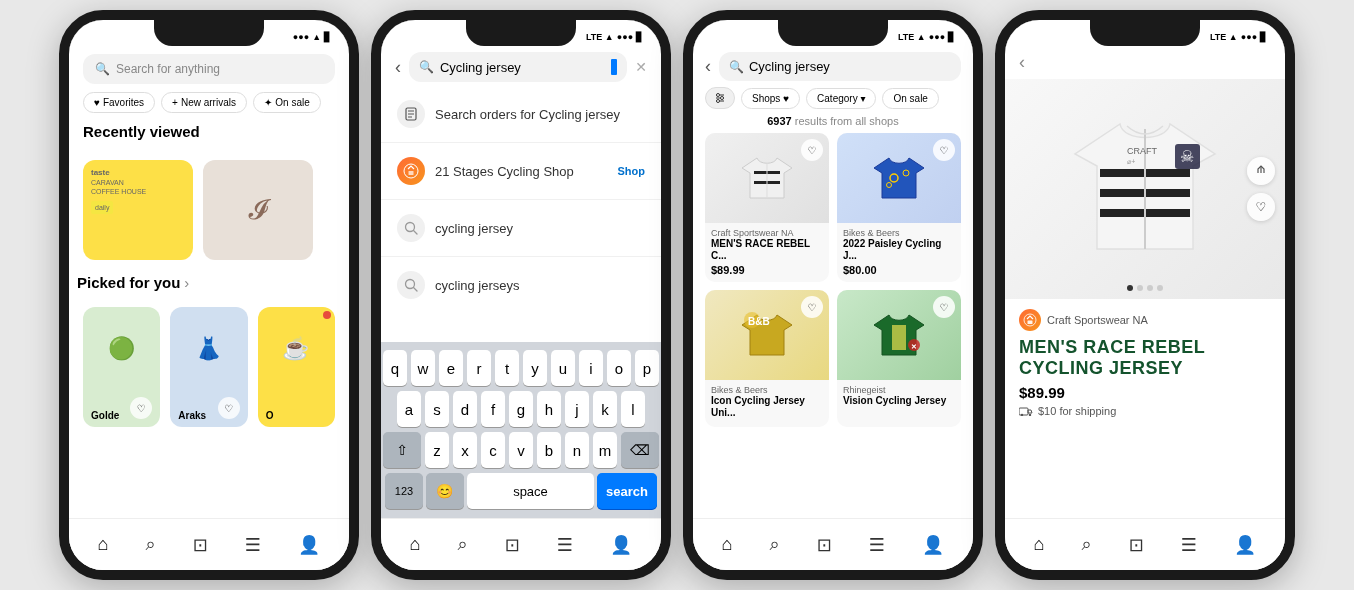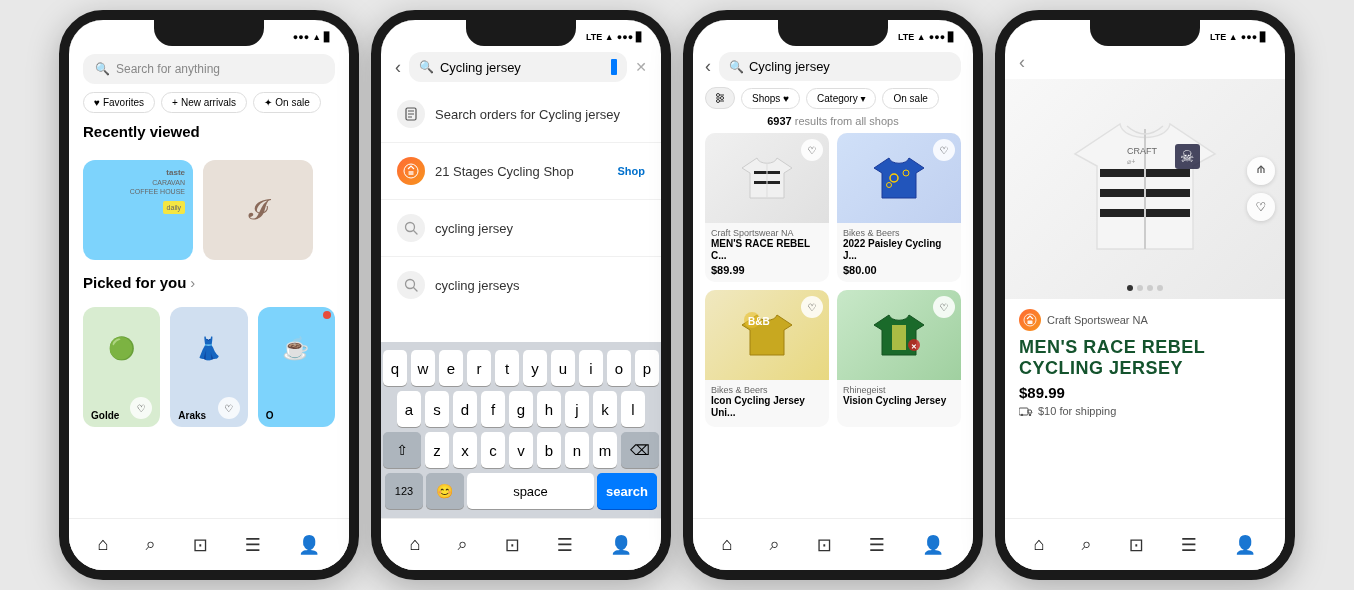--- a/index.html
+++ b/index.html
@@ -97,21 +97,21 @@
       padding: 0 14px 14px;
     }
     .p1-product-card {
       width: 110px;
       height: 100px;
       background: #f5f5f0;
       border-radius: 12px;
       overflow: hidden;
       position: relative;
     }
-    .p1-section2 { padding: 0 14px 8px; }
+    .p1-section2 { padding: 0 8px 8px; }
     .p1-section2-title { font-size: 15px; font-weight: 700; display: flex; align-items: center; gap: 4px; }
     .p1-products2 {
       display: flex;
       gap: 10px;
       padding: 8px 14px 0;
     }
     .p1-product-card2 {
       width: 110px;
       height: 120px;
       background: #f5f5f0;
@@ -451,21 +451,21 @@
     .p4-shipping {
       display: flex;
       align-items: center;
       gap: 5px;
       margin-top: 4px;
       font-size: 11px;
       color: #555;
     }
 
     
-    .img-caravan { background: #7dd3fc; text-align: right; }
+    .img-caravan { background: #fde047; }
     .img-brush { background: #e8e0d8; }
     .img-green { background: #d8ecd0; }
     .img-dress { background: #d0dff0; }
     .img-jersey-white { background: linear-gradient(135deg, #f0f0f0, #e0e0e0); }
     .img-jersey-blue { background: linear-gradient(135deg, #d0e0f8, #c0d0f0); }
     .img-jersey-gold { background: linear-gradient(135deg, #f0e8c0, #e8d880); }
     .img-jersey-green { background: linear-gradient(135deg, #c8e8c8, #a0d0a0); }
 
     .red-dot {
       position: absolute;

